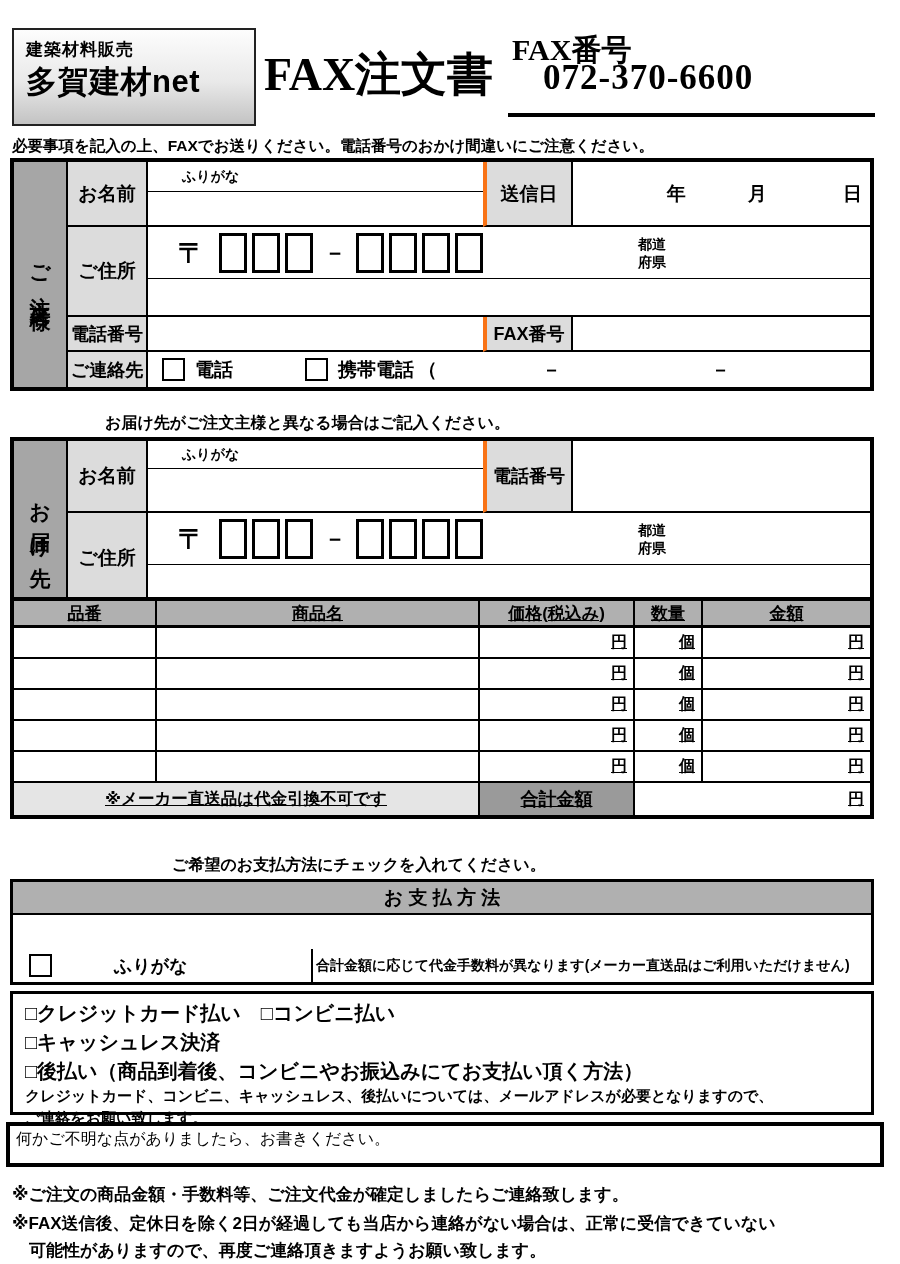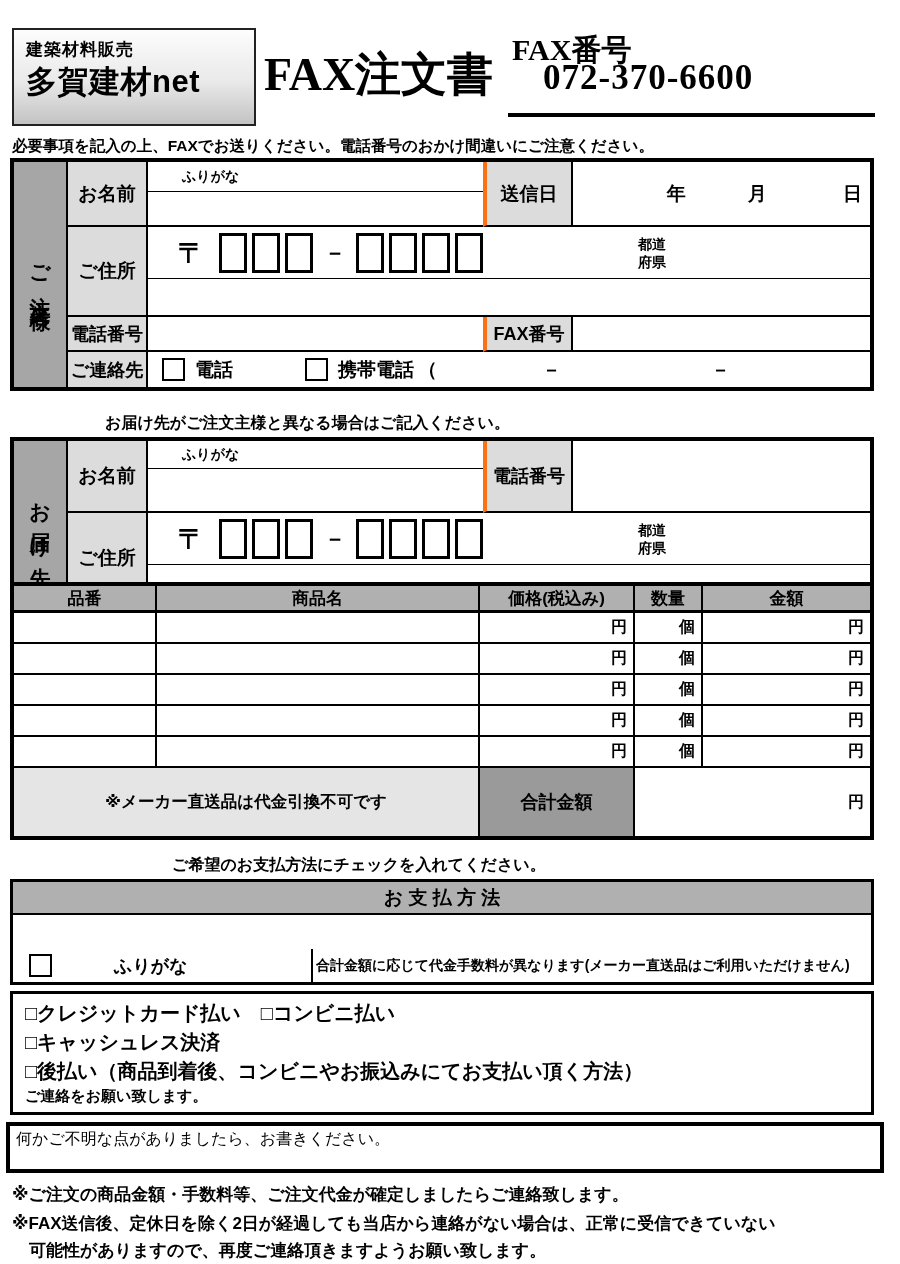--- a/index.html
+++ b/index.html
@@ -55,21 +55,21 @@
   .payhdr{background:#b0b0b0;display:flex;align-items:center;justify-content:center;font-weight:bold;font-size:19px;}
   .bankrow{position:relative;}
   .bankgroup{position:absolute;top:50%;transform:translateY(-50%);display:flex;align-items:center;
              font-weight:bold;font-size:18px;}
   .codcell{display:flex;align-items:center;padding-left:16px;font-weight:bold;font-size:18px;}
   .codnote{display:flex;align-items:center;padding:12px 3px;font-weight:bold;font-size:14px;white-space:nowrap;}
   .otherbox{left:10px;top:991px;width:864px;height:124px;border:3px solid #000;box-sizing:border-box;
             padding:5px 12px;font-family:"Liberation Serif","DejaVu Serif",serif;}
   .optline{font-size:20px;font-weight:bold;line-height:1.45;}
   .optnote{font-size:15px;font-weight:bold;line-height:1.45;}
-  .remarks{left:6px;top:1122px;width:878px;height:51px;border:4px solid #000;box-sizing:border-box;
+  .remarks{left:6px;top:1122px;width:878px;height:45px;border:4px solid #000;box-sizing:border-box;
            padding:3px 6px;font-family:"Liberation Serif","DejaVu Serif",serif;font-size:16px;}
   .fnote{left:12px;font-size:17px;font-weight:bold;}
 </style>
 </head>
 <body>
 
 <div class="abs logo">
   <div class="logo-l1">建築材料販売</div>
   <div class="logo-l2">多賀建材net</div>
 </div>
@@ -154,23 +154,23 @@
     <span class="pbox"></span>
     <span class="pbox"></span>
     <div class="pref">
       <div>都道</div>
       <div>府県</div>
     </div>
   </div>
   <div style="grid-area:4/3/5/6"></div>
 </div>
 
-<div class="tbl" style="left:10px;top:582px;width:864px;height:258px;
+<div class="tbl" style="left:10px;top:597px;width:864px;height:222px;
             grid-template-columns:143px 323px 155px 68px 1fr;
-            grid-template-rows:27px 31px 31px 31px 31px 31px 1fr;">
+            grid-template-rows:27px 31px 31px 31px 31px 31px 1fr;text-decoration:underline;">
   <div class="ph br bb3" style="grid-area:1/1/2/2">品番</div>
   <div class="ph br bb3" style="grid-area:1/2/2/3">商品名</div>
   <div class="ph br bb3" style="grid-area:1/3/2/4">価格(税込み)</div>
   <div class="ph br bb3" style="grid-area:1/4/2/5">数量</div>
   <div class="ph bb3" style="grid-area:1/5/2/6">金額</div>
 
   <div class="br bb" style="grid-area:2/1/3/2"></div>
   <div class="br bb" style="grid-area:2/2/3/3"></div>
   <div class="unit br bb" style="grid-area:2/3/3/4">円</div>
   <div class="unit br bb" style="grid-area:2/4/3/5">個</div>
@@ -216,20 +216,21 @@
     <span class="cb"></span>
     <span style="margin-left:62px">ふりがな</span>
   </div>
   <div class="codnote" style="grid-area:3/2/4/3">合計金額に応じて代金手数料が異なります(メーカー直送品はご利用いただけません)</div>
 </div>
 
 <div class="abs otherbox">
   <div class="optline">□クレジットカード払い　□コンビニ払い</div>
   <div class="optline">□キャッシュレス決済</div>
   <div class="optline">□後払い（商品到着後、コンビニやお振込みにてお支払い頂く方法）</div>
+  <div class="optnote">クレジットカード、コンビニ、キャッシュレス、後払いについては、メールアドレスが必要となりますので、</div>
   <div class="optnote">ご連絡をお願い致します。</div>
 </div>
 
 <div class="abs remarks">
   <div>何かご不明な点がありましたら、お書きください。</div>
 </div>
 
 <div class="abs fnote" style="top:1183px">※ご注文の商品金額・手数料等、ご注文代金が確定しましたらご連絡致します。</div>
 <div class="abs fnote" style="top:1212px">※FAX送信後、定休日を除く2日が経過しても当店から連絡がない場合は、正常に受信できていない</div>
 <div class="abs fnote" style="top:1239px">　可能性がありますので、再度ご連絡頂きますようお願い致します。</div>

